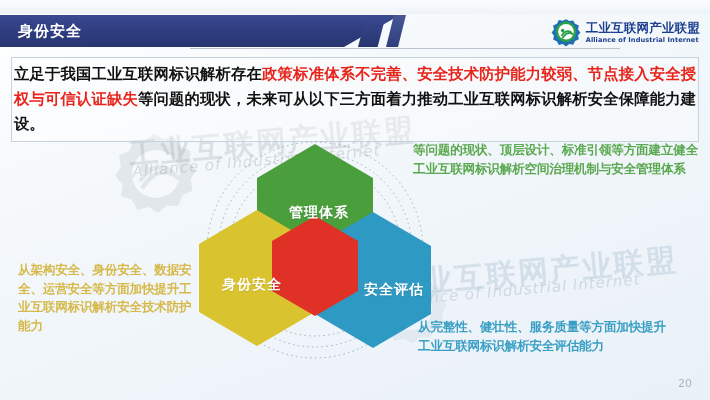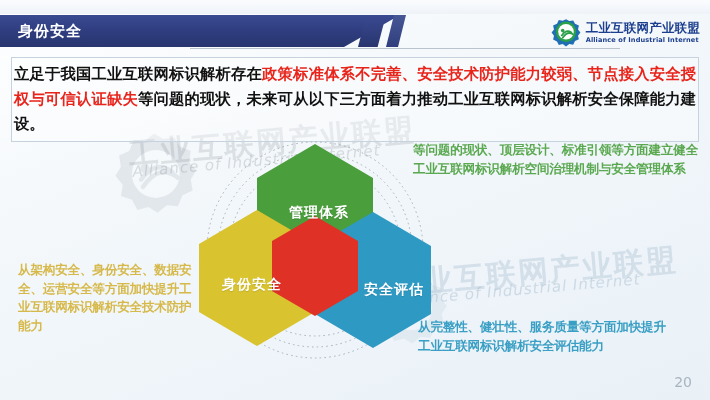--- a/index.html
+++ b/index.html
@@ -210,21 +210,21 @@
   .note-blue {
     left: 418px; top: 318px;
     width: 258px;
     color: #3a9fc4;
   }
 
   
   .page-num {
     position: absolute;
     right: 18px; bottom: 10px;
-    font-size: 14px;
+    font-size: 11px;
     color: #a8b4bf;
   }
 </style>
 </head>
 <body>
 
 <div id="slide">
 
   <div class="top-band"></div>
 

